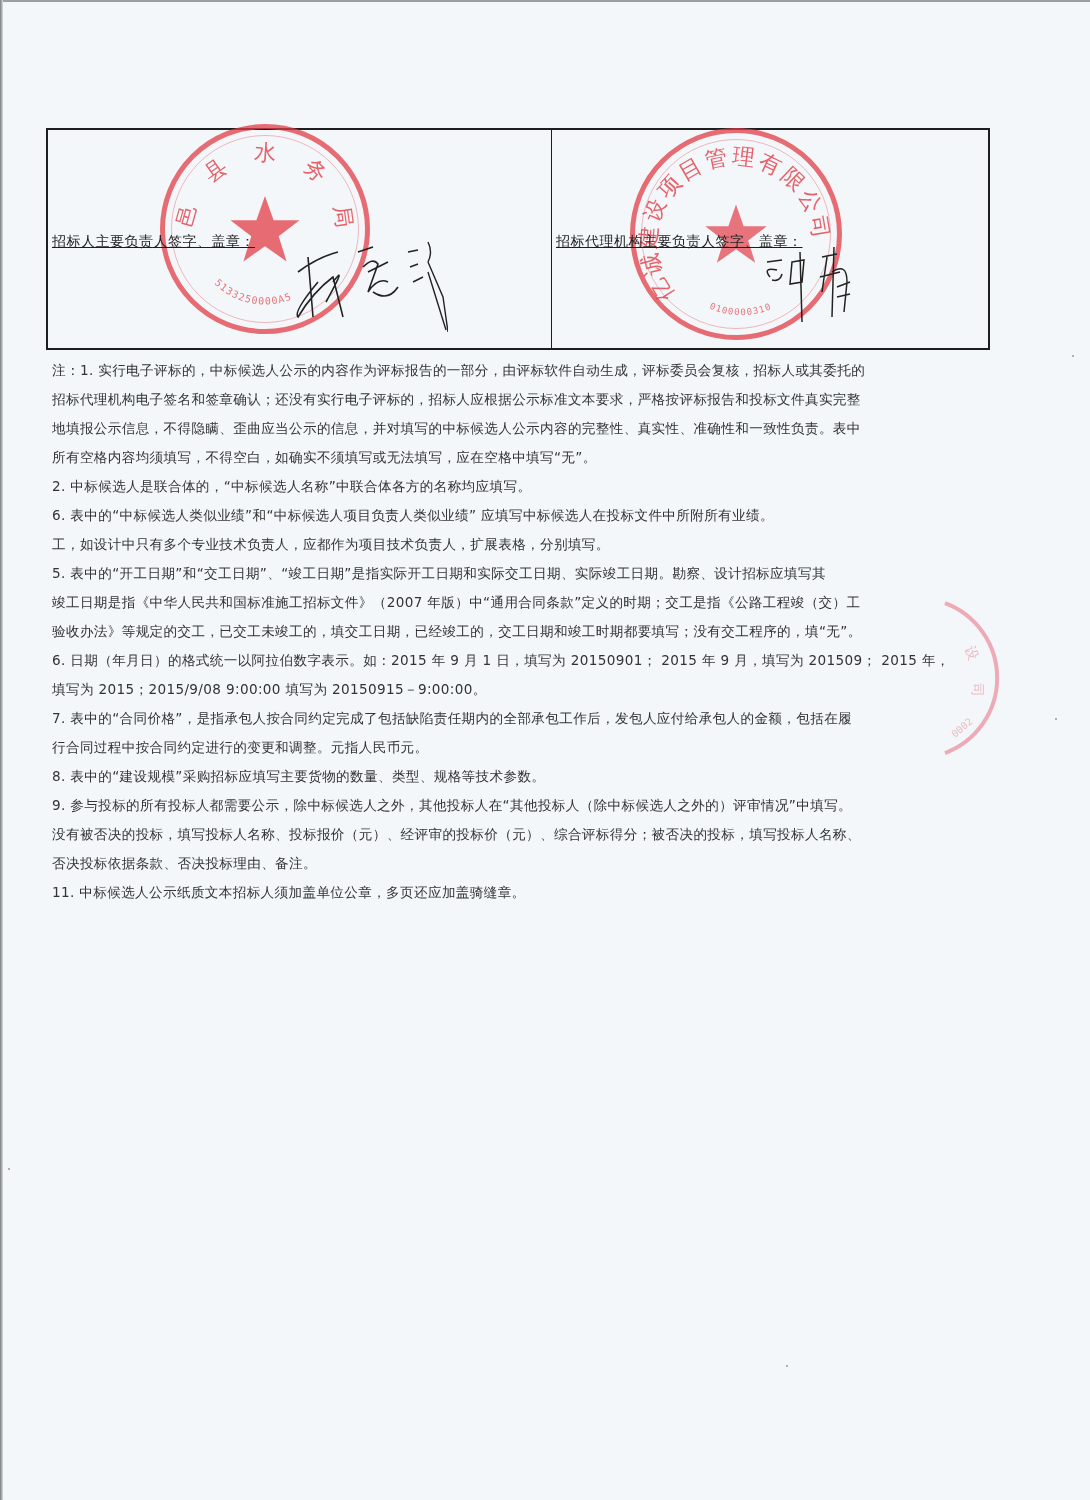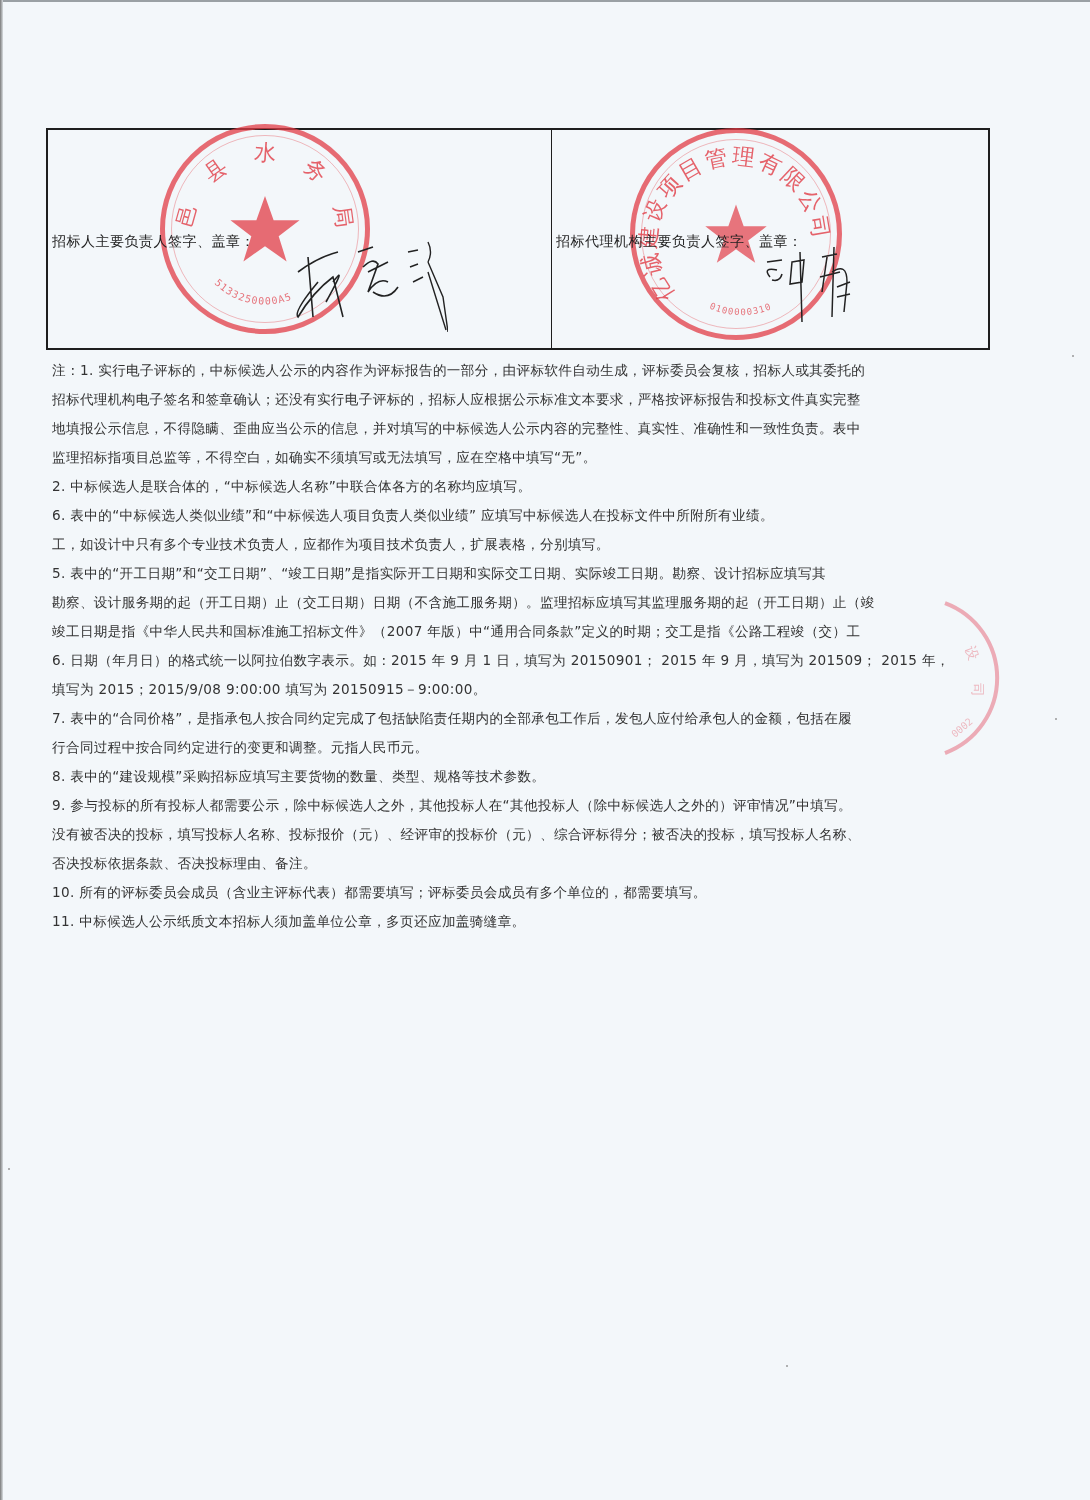--- a/index.html
+++ b/index.html
@@ -51,20 +51,21 @@
     }
     .sig-label {
       position: absolute;
       top: 103px;
       left: 4px;
       font-size: 14px;
       letter-spacing: 0.5px;
       color: #1e1e1e;
       white-space: nowrap;
       z-index: 3;
+      text-decoration: underline;
     }
     .stamp {
       position: absolute;
       border-radius: 50%;
       border: 5px solid rgba(225, 60, 70, 0.75);
       box-sizing: border-box;
       z-index: 2;
       pointer-events: none;
     }
     .stamp .inner-ring {
@@ -211,36 +212,35 @@
   <path d="M 20 5 A 80 80 0 0 1 20 155" stroke="rgba(230,110,125,0.55)" stroke-width="4" fill="none"></path>
   <text x="40" y="50" font-size="14" fill="rgba(230,110,125,0.45)" font-family="DejaVu Sans, sans-serif" transform="rotate(70 40 50)">设</text>
   <text x="48" y="85" font-size="14" fill="rgba(230,110,125,0.45)" font-family="DejaVu Sans, sans-serif" transform="rotate(90 48 85)">司</text>
   <text x="30" y="140" font-size="10" fill="rgba(230,110,125,0.45)" font-family="DejaVu Sans Mono, monospace" transform="rotate(-40 30 140)">0002</text>
 </svg>
 
 <div class="notes">
   <div class="note-line">注：1. 实行电子评标的，中标候选人公示的内容作为评标报告的一部分，由评标软件自动生成，评标委员会复核，招标人或其委托的</div>
   <div class="note-line">招标代理机构电子签名和签章确认；还没有实行电子评标的，招标人应根据公示标准文本要求，严格按评标报告和投标文件真实完整</div>
   <div class="note-line">地填报公示信息，不得隐瞒、歪曲应当公示的信息，并对填写的中标候选人公示内容的完整性、真实性、准确性和一致性负责。表中</div>
-  <div class="note-line">监理招标指项目总监等，不得空白，如确实不须填写或无法填写，应在空格中填写“无”。</div>
+  <div class="note-line">所有空格内容均须填写，不得空白，如确实不须填写或无法填写，应在空格中填写“无”。</div>
   <div class="note-line">2. 中标候选人是联合体的，“中标候选人名称”中联合体各方的名称均应填写。</div>
   <div class="note-line">6. 表中的“中标候选人类似业绩”和“中标候选人项目负责人类似业绩” 应填写中标候选人在投标文件中所附所有业绩。</div>
   <div class="note-line">工，如设计中只有多个专业技术负责人，应都作为项目技术负责人，扩展表格，分别填写。</div>
   <div class="note-line">5. 表中的“开工日期”和“交工日期”、“竣工日期”是指实际开工日期和实际交工日期、实际竣工日期。勘察、设计招标应填写其</div>
-  <div class="note-line">勘察、设计服务期的起（开工日期）止（交工日期）日期（不含施工服务期）。监理招标应填写其监理服务期的起（开工日期）止（竣</div>
   <div class="note-line">竣工日期是指《中华人民共和国标准施工招标文件》（2007 年版）中“通用合同条款”定义的时期；交工是指《公路工程竣（交）工</div>
+  <div class="note-line">验收办法》等规定的交工，已交工未竣工的，填交工日期，已经竣工的，交工日期和竣工时期都要填写；没有交工程序的，填“无”。</div>
   <div class="note-line">6. 日期（年月日）的格式统一以阿拉伯数字表示。如：2015 年 9 月 1 日，填写为 20150901；  2015 年 9 月，填写为 201509；  2015 年，</div>
   <div class="note-line">填写为 2015；2015/9/08 9:00:00 填写为 20150915－9:00:00。</div>
   <div class="note-line">7. 表中的“合同价格”，是指承包人按合同约定完成了包括缺陷责任期内的全部承包工作后，发包人应付给承包人的金额，包括在履</div>
   <div class="note-line">行合同过程中按合同约定进行的变更和调整。元指人民币元。</div>
   <div class="note-line">8. 表中的“建设规模”采购招标应填写主要货物的数量、类型、规格等技术参数。</div>
   <div class="note-line">9. 参与投标的所有投标人都需要公示，除中标候选人之外，其他投标人在“其他投标人（除中标候选人之外的）评审情况”中填写。</div>
   <div class="note-line">没有被否决的投标，填写投标人名称、投标报价（元）、经评审的投标价（元）、综合评标得分；被否决的投标，填写投标人名称、</div>
   <div class="note-line">否决投标依据条款、否决投标理由、备注。</div>
-  <div class="note-line">10. 所有的评标委员会成员（含业主评标代表）都需要填写；评标委员会成员有多个单位的，都需要填写。</div>
   <div class="note-line">11. 中标候选人公示纸质文本招标人须加盖单位公章，多页还应加盖骑缝章。</div>
 </div>
 
 <div class="scan-dot" style="left:1072px;top:355px;"></div>
 <div class="scan-dot" style="left:1055px;top:718px;"></div>
 <div class="scan-dot" style="left:700px;top:801px;"></div>
 <div class="scan-dot" style="left:786px;top:1365px;"></div>
 <div class="scan-dot" style="left:8px;top:1168px;"></div>
 
 </body></html>

